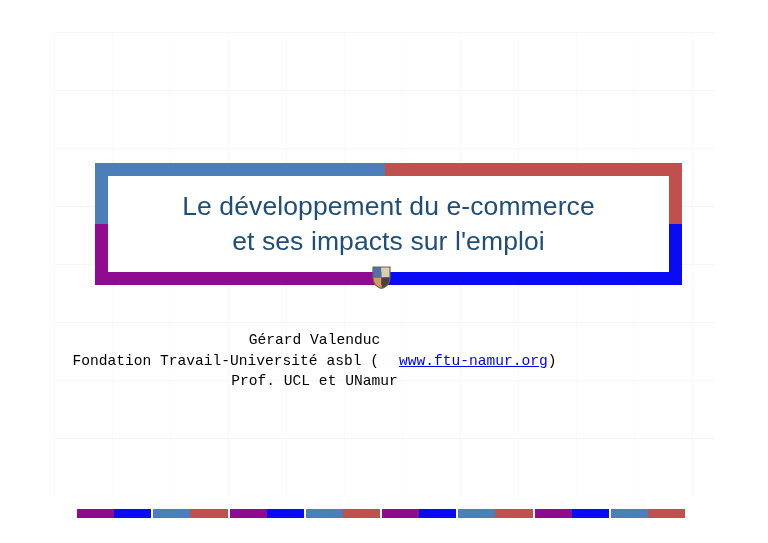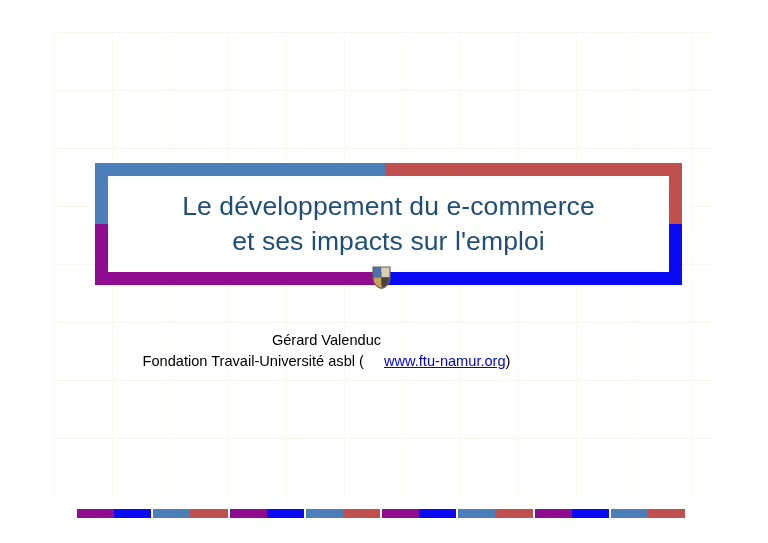--- a/index.html
+++ b/index.html
@@ -109,27 +109,28 @@
     position: absolute;
     left: 372px;
     top: 266px;
     width: 19px;
     height: 23px;
   }
 
   
   #subtitle-block {
     position: absolute;
-    left: 12px;
+    left: 0;
     top: 330px;
     width: 629px;
     text-align: center;
     color: #000000;
     font-size: 14.6px;
     line-height: 20.5px;
+    font-family: Liberation Mono, monospace;
   }
   #subtitle-block .sub-line { display: block; }
   #site-link {
     color: #0000ee;
     text-decoration: underline;
     margin-left: 20px;
   }
 
   
   #bottom-bar {
@@ -184,20 +185,21 @@
         <rect x="0" y="11.5" width="9.5" height="11.5" fill="#c9a05a"></rect>
         <rect x="9.5" y="11.5" width="9.5" height="11.5" fill="#4a4338"></rect>
       </g>
       <path d="M1 1 H18 V12 C18 18 13.5 21.5 9.5 22.3 C5.5 21.5 1 18 1 12 Z" fill="none" stroke="#6b6358" stroke-width="1.2"></path>
     </svg>
   </div>
 
   <div id="subtitle-block">
     <span class="sub-line">Gérard Valenduc</span>
     <span class="sub-line"><span>Fondation Travail-Université asbl (</span><a id="site-link" href="#">www.ftu-namur.org</a><span>)</span></span>
+    <span class="sub-line">Prof. UCL et UNamur</span>
   </div>
 
   <div id="bottom-bar">
       <div class="bar-segment">
         <div class="bar-half" style="background: rgb(143, 11, 143);"></div>
         <div class="bar-half" style="background: rgb(10, 10, 245);"></div>
       </div>
       <div class="bar-segment">
         <div class="bar-half" style="background: rgb(74, 127, 186);"></div>
         <div class="bar-half" style="background: rgb(192, 80, 77);"></div>

